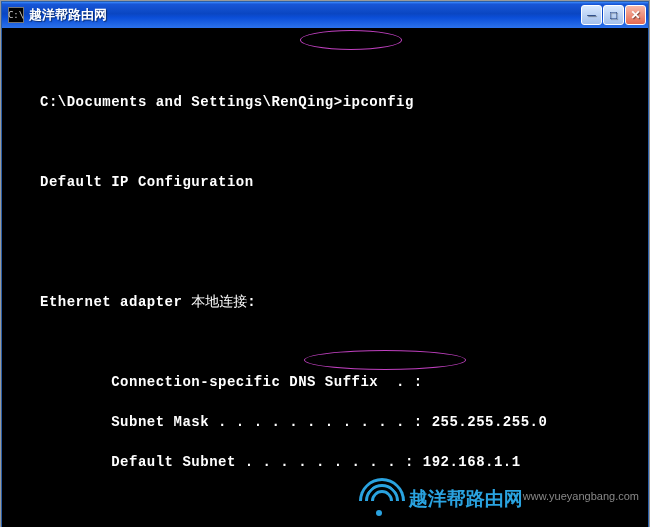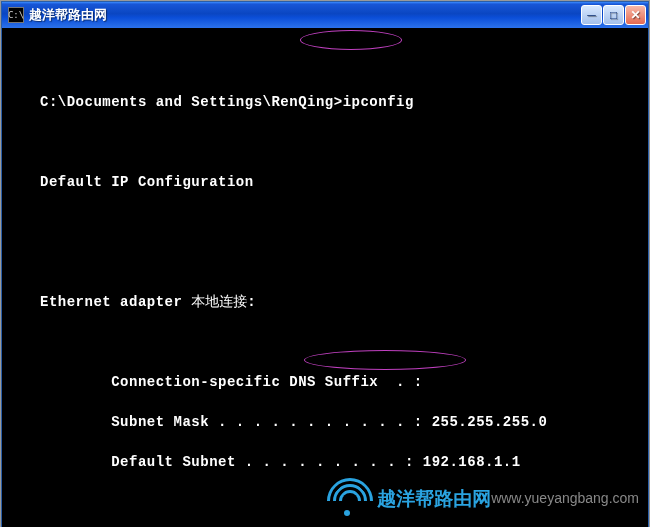--- a/index.html
+++ b/index.html
@@ -147,21 +147,21 @@
     line-height: 1;
   }
   .wm-cn {
     color: #2aa3e0;
     font-weight: bold;
     font-size: 19px;
     white-space: nowrap;
   }
   .wm-url {
     color: #888;
-    font-size: 14px;
+    font-size: 11px;
     margin-top: 2px;
     white-space: nowrap;
   }
 </style>
 </head>
 <body>
 
 <div class="outer-frame">
 <div class="window">
 

